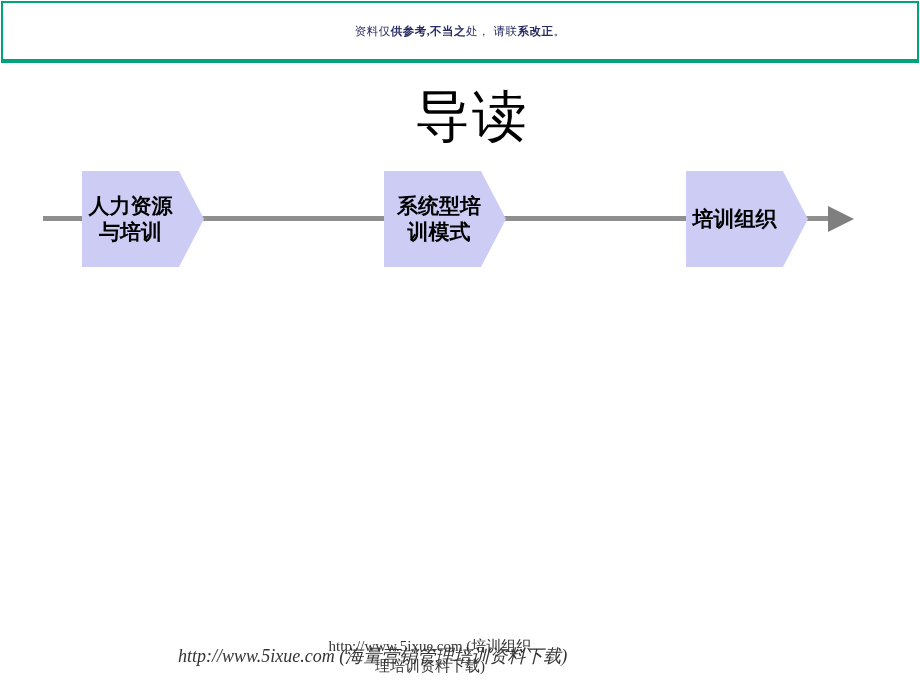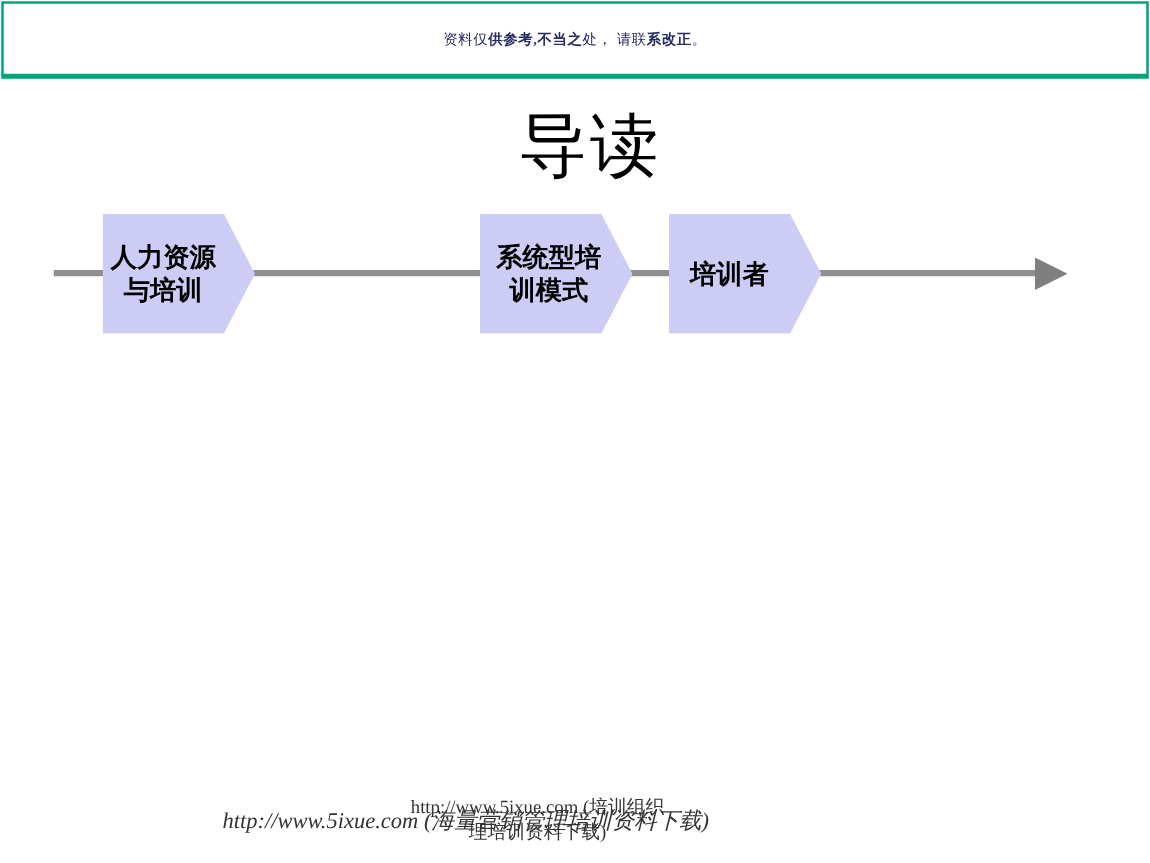--- a/index.html
+++ b/index.html
@@ -118,22 +118,22 @@
     <div class="arrowhead"></div>
 
     <div class="flow-shape s1">
       <span class="flow-label">人力资源
 与培训</span>
     </div>
     <div class="flow-shape s3">
       <span class="flow-label">系统型培
 训模式</span>
     </div>
-    <div class="flow-shape s4">
-      <span class="flow-label">培训者</span>
+    <div class="flow-shape s5">
+      <span class="flow-label">培训组织</span>
     </div>
   </div>
 
   <div class="footer-b">http://www.5ixue.com (培训组织
 理培训资料下载)</div>
   <div class="footer-a">http://www.5ixue.com (海量营销管理培训资料下载)</div>
 
 </div>
 
 </body></html>

